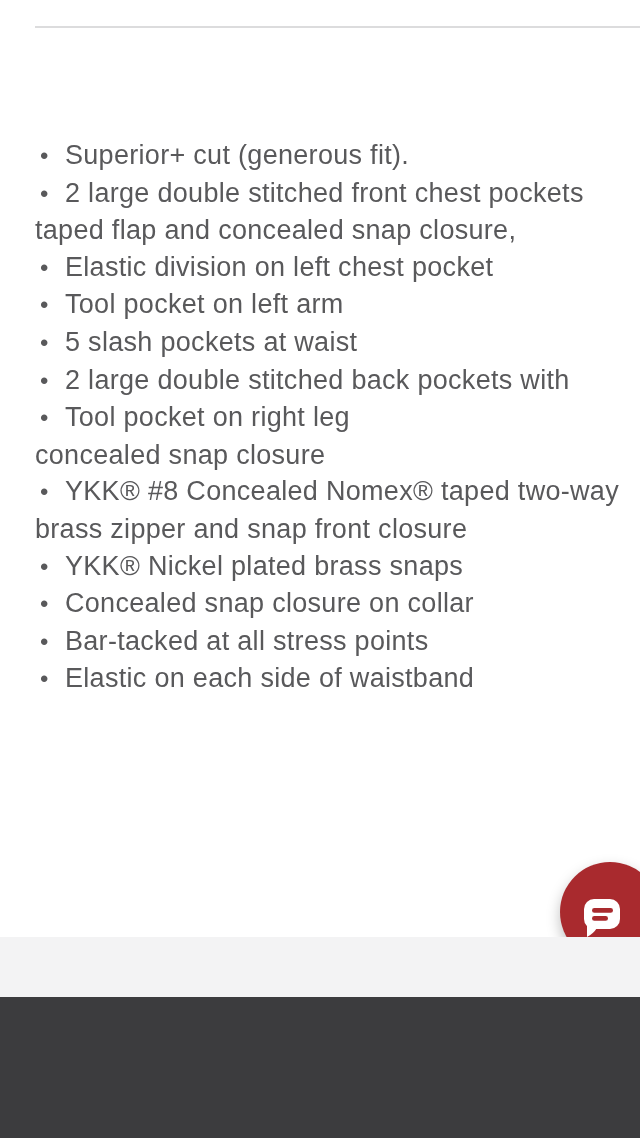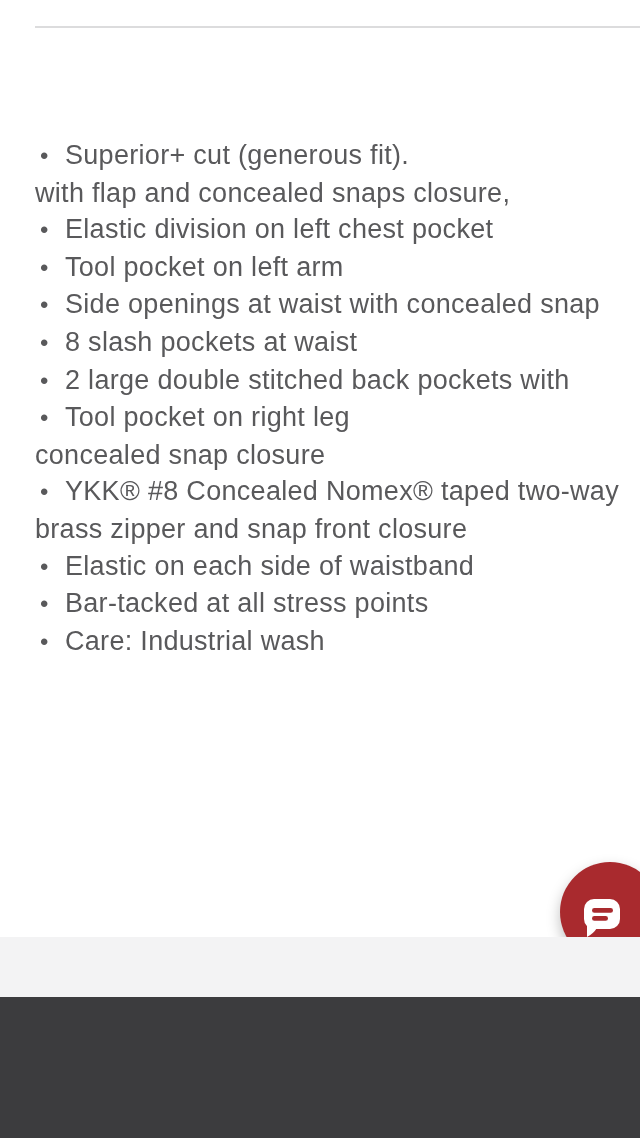--- a/index.html
+++ b/index.html
@@ -39,33 +39,34 @@
 </style>
 </head>
 <body>
 
 <div id="canvas">
 
   <div class="top-divider"></div>
 
   <div class="features">
       <div class="fline first"><span class="bullet">•</span><span>Superior+ cut (generous fit).</span></div>
-      <div class="fline"><span>with flap and concealed snaps closure,</span></div>
+      <div class="fline first"><span class="bullet">•</span><span>2 large double stitched front chest pockets</span></div>
+      <div class="fline"><span>taped flap and concealed snap closure,</span></div>
       <div class="fline first"><span class="bullet">•</span><span>Elastic division on left chest pocket</span></div>
       <div class="fline first"><span class="bullet">•</span><span>Tool pocket on left arm</span></div>
-      <div class="fline first"><span class="bullet">•</span><span>Side openings at waist with concealed snap</span></div>
-      <div class="fline first"><span class="bullet">•</span><span>8 slash pockets at waist</span></div>
+      <div class="fline first"><span class="bullet">•</span><span>5 slash pockets at waist</span></div>
       <div class="fline first"><span class="bullet">•</span><span>2 large double stitched back pockets with</span></div>
       <div class="fline first"><span class="bullet">•</span><span>Tool pocket on right leg</span></div>
       <div class="fline"><span>concealed snap closure</span></div>
       <div class="fline first"><span class="bullet">•</span><span>YKK® #8 Concealed Nomex® taped two-way</span></div>
       <div class="fline"><span>brass zipper and snap front closure</span></div>
+      <div class="fline first"><span class="bullet">•</span><span>YKK® Nickel plated brass snaps</span></div>
+      <div class="fline first"><span class="bullet">•</span><span>Concealed snap closure on collar</span></div>
+      <div class="fline first"><span class="bullet">•</span><span>Bar-tacked at all stress points</span></div>
       <div class="fline first"><span class="bullet">•</span><span>Elastic on each side of waistband</span></div>
-      <div class="fline first"><span class="bullet">•</span><span>Bar-tacked at all stress points</span></div>
-      <div class="fline first"><span class="bullet">•</span><span>Care: Industrial wash</span></div>
     </div>
 
   <div class="chat-fab">
     <span>
       <svg width="38" height="42" viewBox="0 0 38 42">
         <rect x="0" y="2" width="36" height="30" rx="10" fill="#ffffff"></rect>
         <path d="M3,24 L3,40 Q9,37 13,31 Z" fill="#ffffff"></path>
         <rect x="8" y="11" width="21" height="4.8" rx="2.4" fill="var(--chat-red,#a92a2e)"></rect>
         <rect x="8" y="19" width="16" height="4.8" rx="2.4" fill="var(--chat-red,#a92a2e)"></rect>
       </svg>

